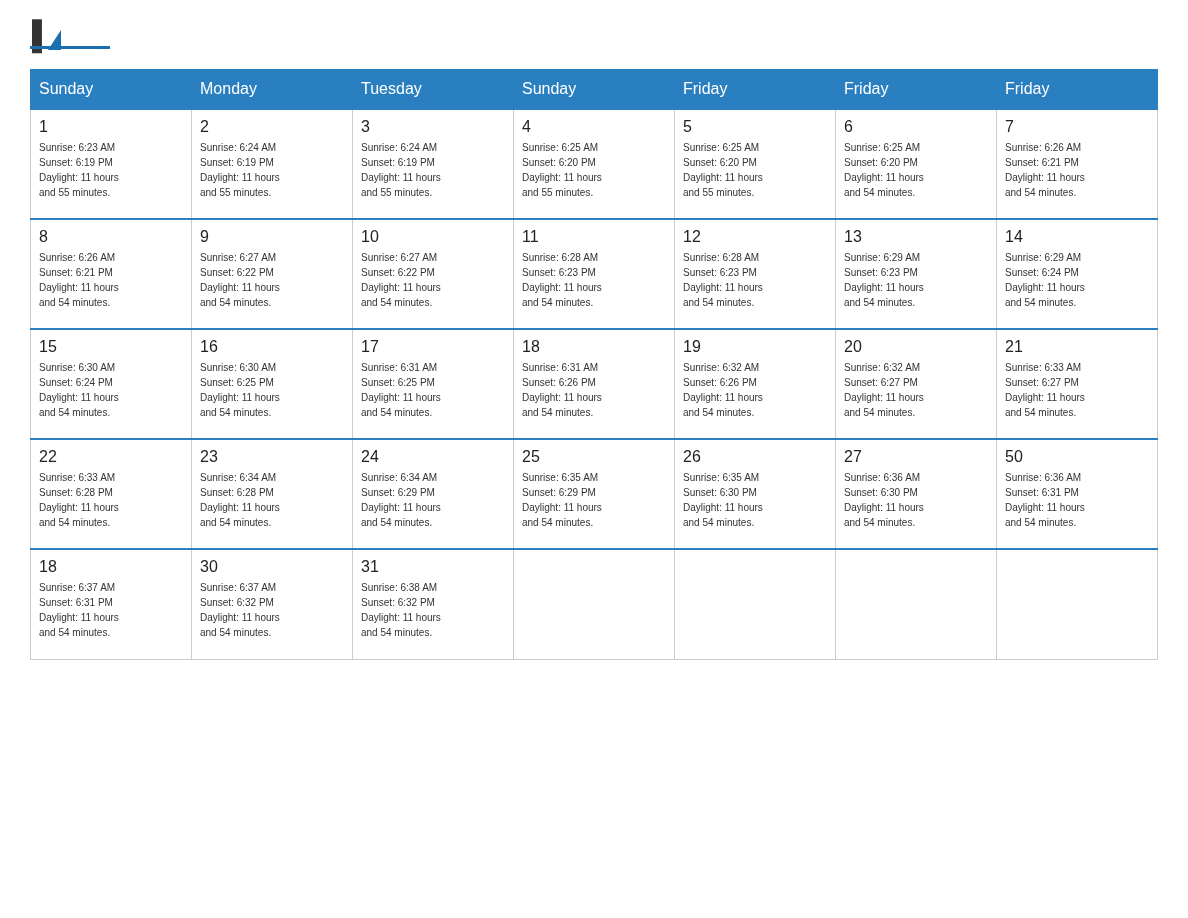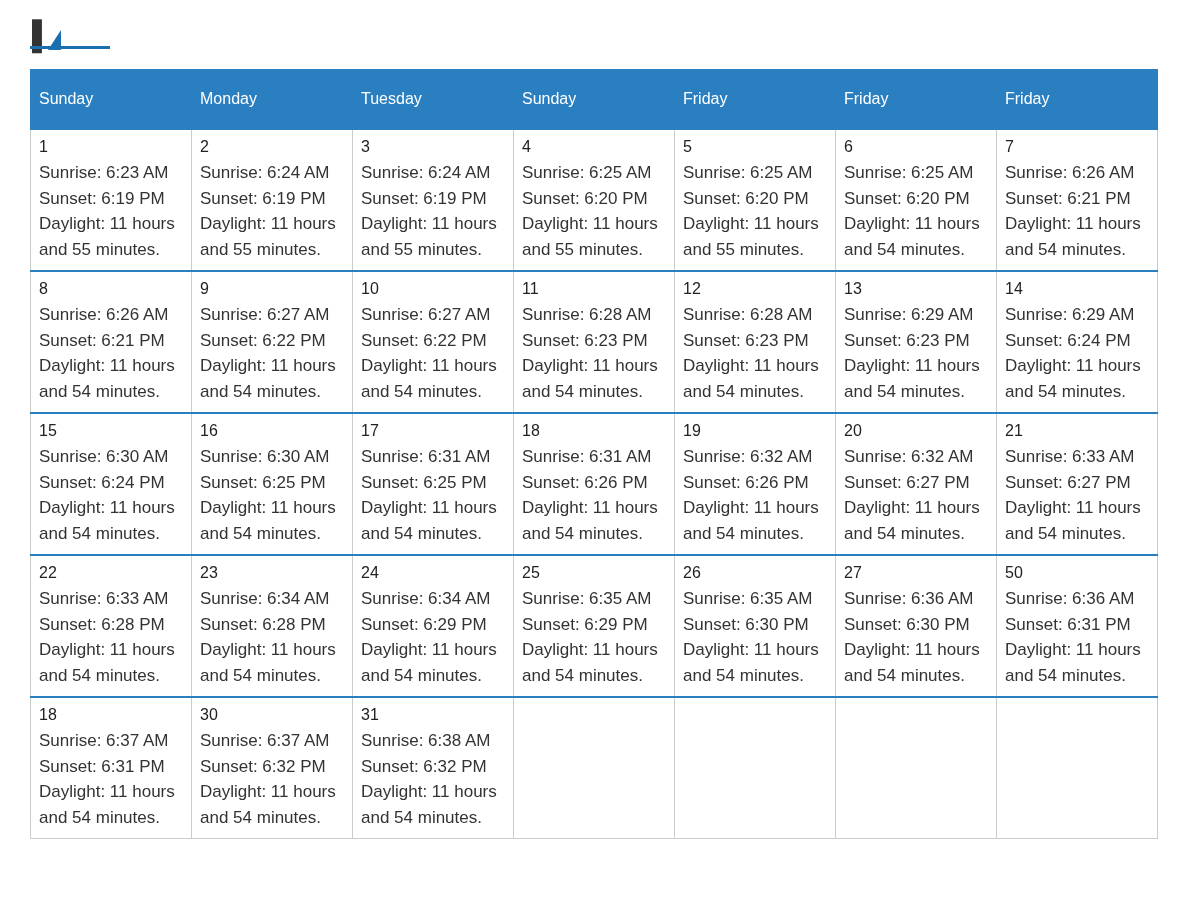--- a/index.html
+++ b/index.html
@@ -55,21 +55,21 @@
       margin-top: 4px;
     }
     .calendar-table {
       width: 100%;
       border-collapse: collapse;
       table-layout: fixed;
     }
     .calendar-table th {
       background: #2a7fc1;
       color: #fff;
-      padding: 20px 8px;
+      padding: 10px 8px;
       text-align: left;
       font-size: 16px;
       font-weight: normal;
       border: 1px solid #2a7fc1;
     }
     .calendar-table td {
       vertical-align: top;
       padding: 8px;
       border: 1px solid #ccc;
       border-top: 2px solid #2a7fc1;
@@ -78,21 +78,21 @@
       height: 110px;
     }
     .day-number {
       font-size: 16px;
       font-weight: normal;
       color: #222;
       margin-bottom: 4px;
       display: block;
     }
     .day-info {
-      font-size: 17px;
+      font-size: 10px;
       color: #333;
       line-height: 1.5;
     }
   </style>
 </head>
 <body>
 
 <div class="header-row">
   <div class="logo-container">
     <div class="logo-top">

